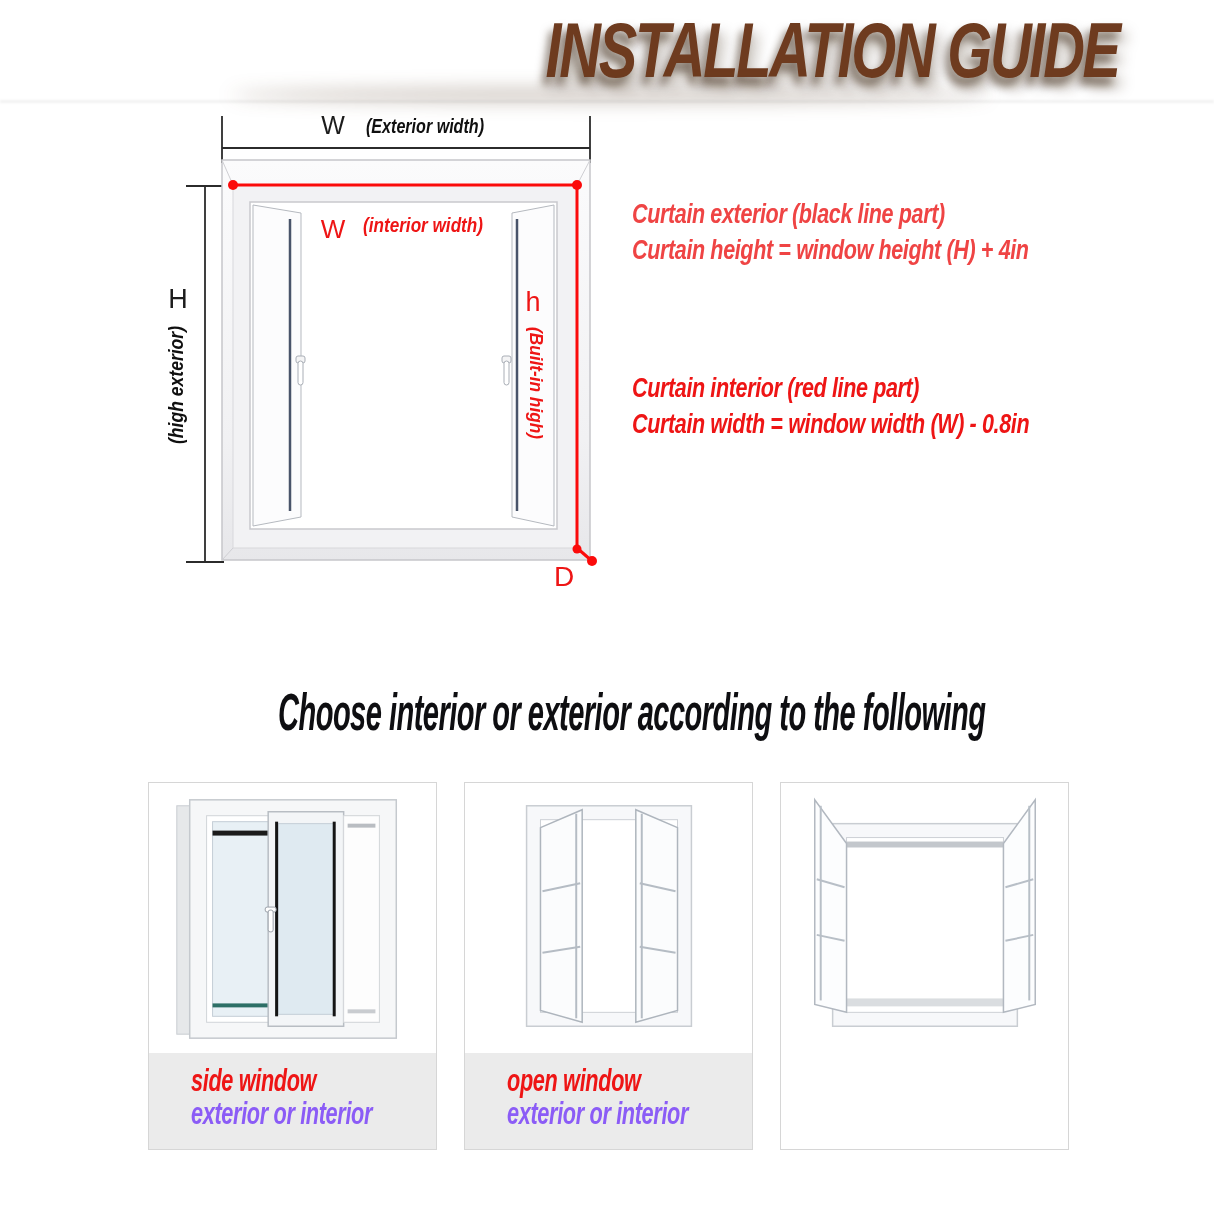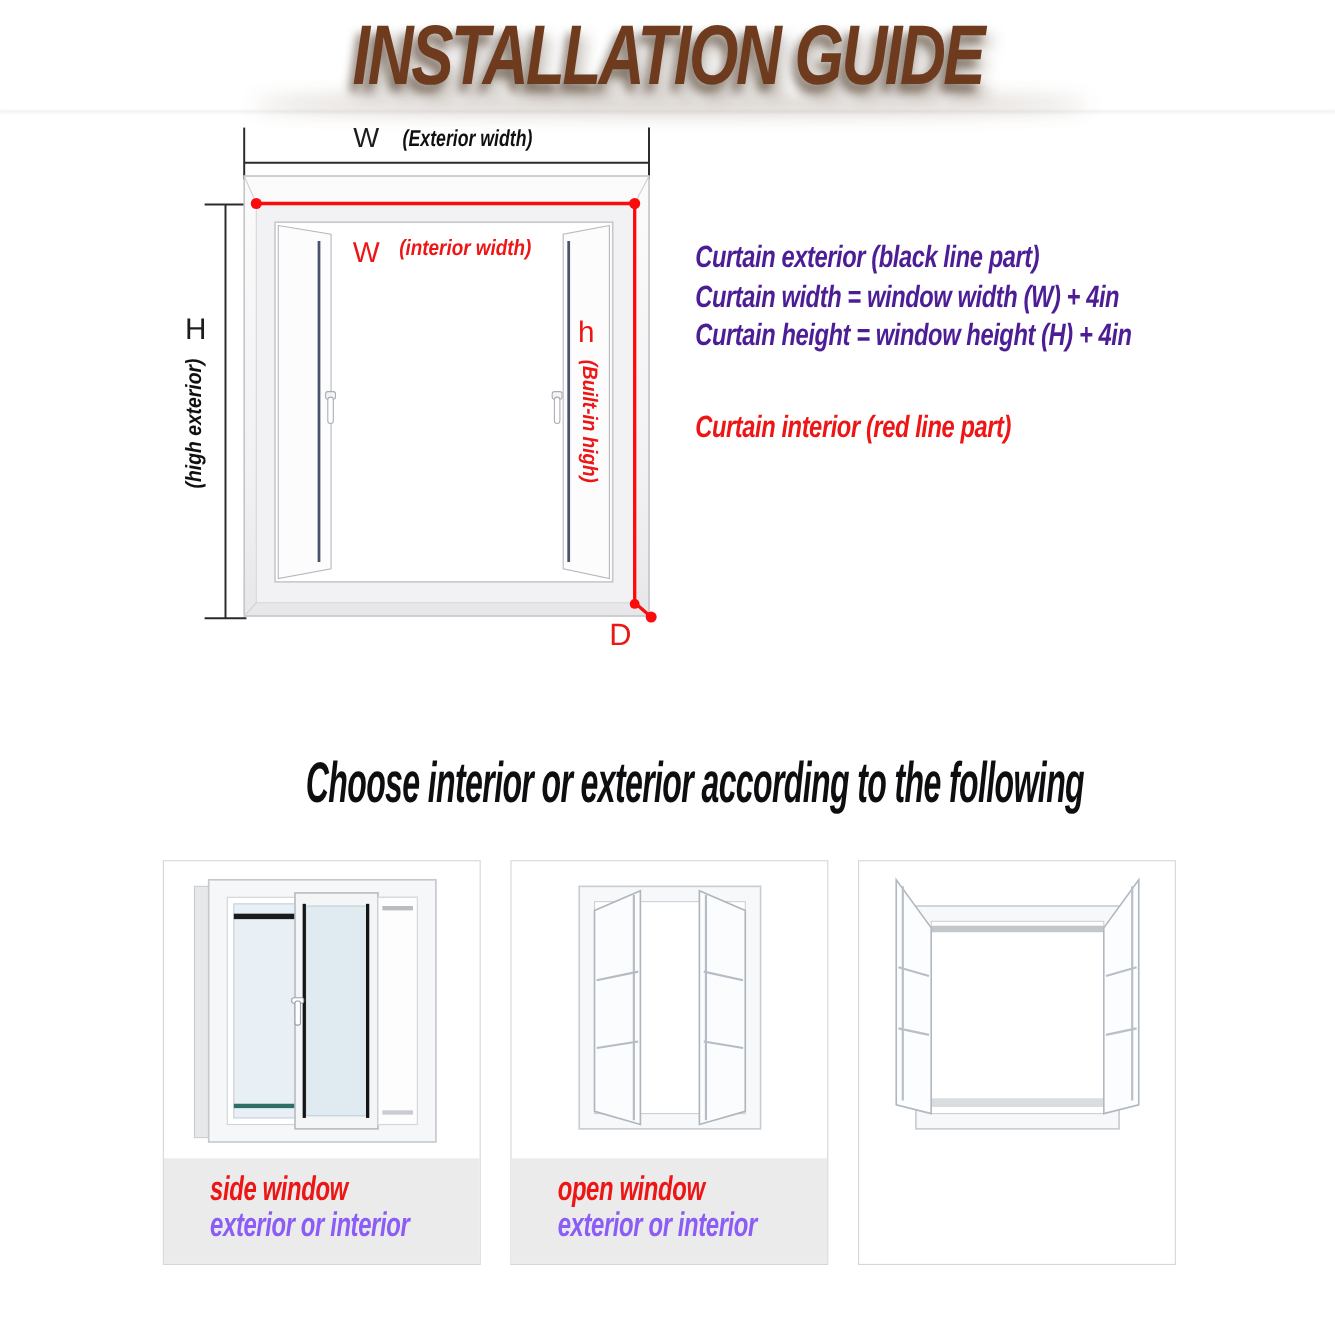--- a/index.html
+++ b/index.html
@@ -2,21 +2,21 @@
 <html><head>
 <meta charset="utf-8">
 <style>
   html,body{margin:0;padding:0;background:#ffffff;}
   body{
     width:1214px;height:1216px;position:relative;overflow:hidden;
     font-family:"Liberation Sans", sans-serif;
     -webkit-font-smoothing:antialiased;
   }
   
-  .title-wrap{position:absolute;top:10px;left:0;width:100%;text-align:center;}
+  .title-wrap{position:absolute;top:10px;left:0;width:100%;text-align:right;}
   .title{
     display:inline-block;font-size:77px;line-height:1.05;font-weight:bold;font-style:italic;
     letter-spacing:-3px;color:#6e3b1f;white-space:nowrap;
     transform:scaleX(0.75);transform-origin:50% 50%;
     text-shadow:-6px 8px 10px rgba(55,33,12,0.55), 6px 10px 16px rgba(55,33,12,0.35);
   }
   .title-underglow{
     position:absolute;top:88px;left:230px;width:760px;height:14px;border-radius:50%;
     background:rgba(75,48,22,0.28);filter:blur(9px);
   }
@@ -25,21 +25,21 @@
     background:rgba(0,0,0,0.05);filter:blur(1px);
   }
   
   .diagram{position:absolute;left:150px;top:100px;width:500px;height:540px;}
   
   .note{position:absolute;font-weight:bold;font-style:italic;font-size:28px;line-height:35.5px;}
   .note .line span{
     display:inline-block;transform:scaleX(0.77);transform-origin:0 60%;
     white-space:nowrap;letter-spacing:-0.5px;
   }
-  .note-exterior{left:632px;top:216px;color:#4c1d95;}
+  .note-exterior{left:632px;top:196px;color:#ef4444;}
   .note-interior{left:632px;top:370px;color:#ee1515;}
   
   .heading-wrap{position:absolute;top:682px;left:0;width:100%;text-align:right;}
   .heading{
     display:inline-block;font-size:52px;font-weight:bold;font-style:italic;color:#0e0e11;
     letter-spacing:-1px;white-space:nowrap;transform:scaleX(0.56);transform-origin:50% 50%;
   }
   
   .cards{position:absolute;left:148px;top:782px;display:flex;gap:27px;}
   .card{
@@ -128,26 +128,26 @@
   <text x="564" y="586" font-size="28" fill="#ee1515" text-anchor="middle">D</text>
 
   <text x="333" y="238" font-size="26" fill="#ee1515" text-anchor="middle">W</text>
   <text x="423" y="232" font-size="20" font-weight="bold" font-style="italic" fill="#ee1515" text-anchor="middle" textLength="120" lengthAdjust="spacingAndGlyphs">(interior width)</text>
   <text x="533" y="311" font-size="27" fill="#ee1515" text-anchor="middle">h</text>
   <text x="537" y="390" font-size="19" font-weight="bold" font-style="italic" fill="#ee1515" text-anchor="middle" textLength="112" lengthAdjust="spacingAndGlyphs" transform="rotate(90 537 383)">(Built-in high)</text>
 </svg>
 
 <div class="note note-exterior">
   <div class="line"><span>Curtain exterior (black line part)</span></div>
-  <div class="line"><span>Curtain width = window width (W) + 4in</span></div>
   <div class="line"><span>Curtain height = window height (H) + 4in</span></div>
 </div>
 
 <div class="note note-interior">
   <div class="line"><span>Curtain interior (red line part)</span></div>
+  <div class="line"><span>Curtain width = window width (W) - 0.8in</span></div>
 </div>
 
 <div class="heading-wrap">
   <div class="heading">Choose interior or exterior according to the following</div>
 </div>
 
 <div class="cards">
 
   <div class="card">
     <div class="card-img">

